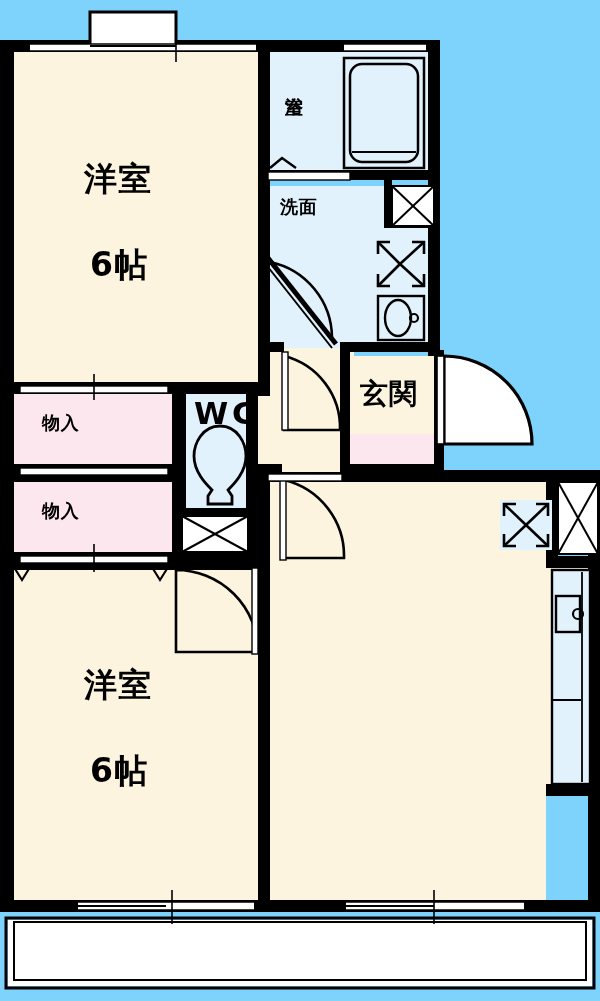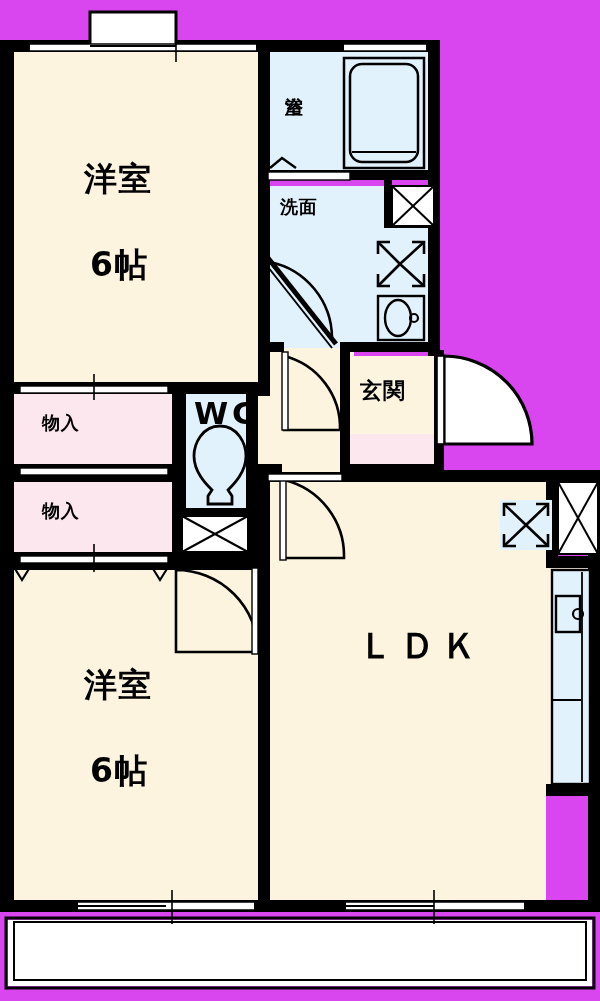--- a/index.html
+++ b/index.html
@@ -7,36 +7,36 @@
     padding: 0;
     background: #ffffff;
   }
   body {
     font-family: "Liberation Sans", "DejaVu Sans", sans-serif;
   }
   #plan {
     position: relative;
     width: 600px;
     height: 1001px;
-    background: #d946ef;
+    background: #7dd3fc;
     overflow: hidden;
   }
   .lbl {
     position: absolute;
     color: #000000;
     font-weight: 700;
     white-space: nowrap;
     letter-spacing: 0.04em;
     line-height: 1;
     font-family: "DejaVu Sans", "Liberation Sans", sans-serif;
   }
   .room-name { font-size: 33px; }
   .room-size { font-size: 33px; }
   .small-name { font-size: 18px; }
-  .tiny-name { font-size: 22px; }
+  .tiny-name { font-size: 28px; }
   .wc-name { font-size: 31px; letter-spacing: 0.12em; }
   .ldk-name { font-size: 36px; letter-spacing: 0.16em; }
   .ldk-size { font-size: 36px; }
   .balcony-name { font-size: 28px; letter-spacing: 0.22em; }
 
   .fill { position: absolute; }
   .cream { background: #fdf4e0; }
   .blue  { background: #e2f2fd; }
   .pink  { background: #fce7ee; }
   .white { background: #ffffff; }
@@ -294,19 +294,18 @@
 
   <div class="lbl small-name" style="left:280px; top:198px;">洗面</div>
 
   <div class="lbl wc-name" style="left:194px; top:398px;">WC</div>
 
   <div class="lbl tiny-name" style="left:360px; top:380px;">玄関</div>
 
   <div class="lbl small-name" style="left:42px; top:414px;">物入</div>
   <div class="lbl small-name" style="left:42px; top:502px;">物入</div>
 
-  <div class="lbl ldk-name" style="left:358px; top:628px;">ＬＤＫ</div>
 
   <div class="lbl room-name" style="left:84px; top:668px;">洋室</div>
   <div class="lbl room-size" style="left:90px; top:754px;">6帖</div>
 
 
 </div>
 
 </body></html>

